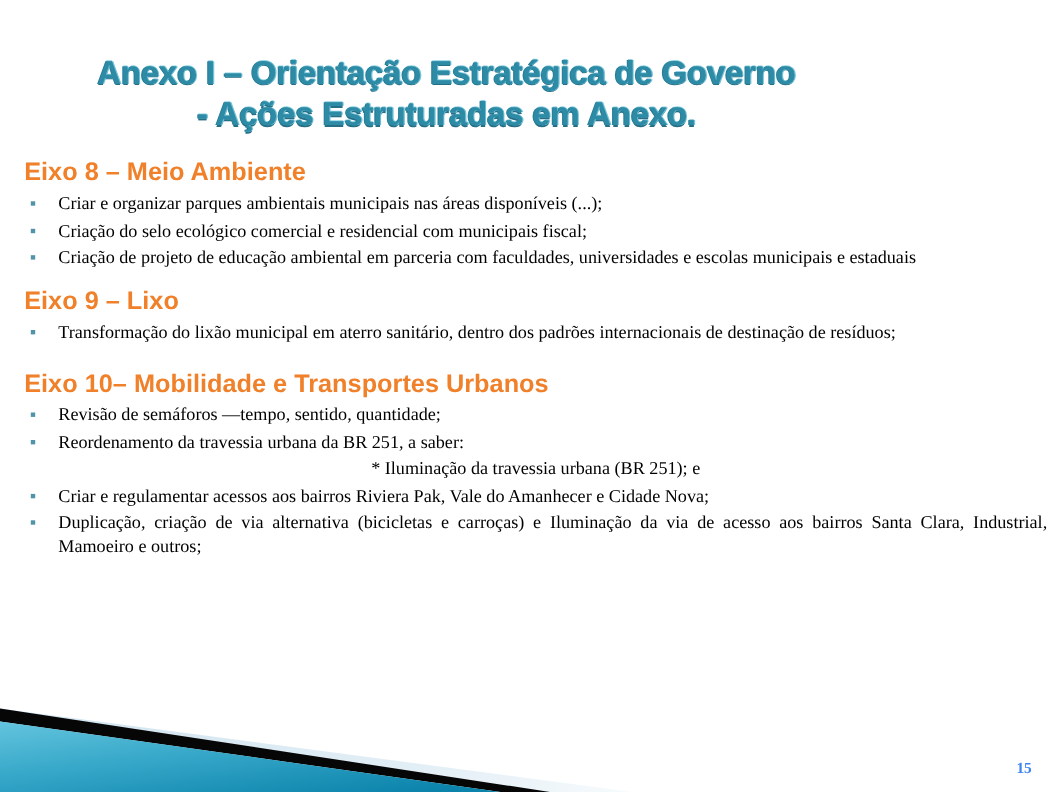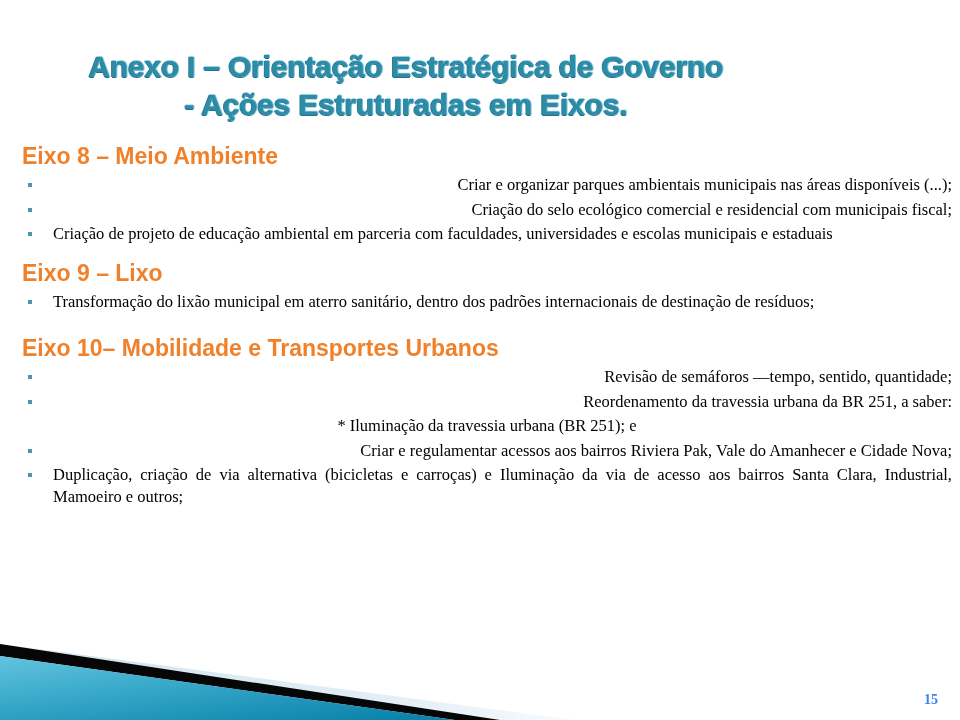--- a/index.html
+++ b/index.html
@@ -64,21 +64,21 @@
 
   .bullet-item {
     position: relative;
     padding-left: 31px;
     font-size: 16.5px;
     line-height: 21.5px;
     margin-top: 3px;
     text-align: justify;
     text-justify: inter-word;
   }
-  .bullet-item.not-justified { text-align: right; }
+  .bullet-item.not-justified { text-align: left; }
 
   .bullet-item .bullet-marker {
     position: absolute;
     left: 6px;
     top: 9px;
     width: 4px;
     height: 4px;
     background: #4f94a8;
     display: block;
   }
@@ -112,21 +112,21 @@
     font-size: 14px;
     color: #3b82f6;
     font-weight: bold;
   }
 </style>
 </head>
 <body>
 
 <div class="slide-title">
   <span class="title-line">Anexo I – Orientação Estratégica de Governo</span>
-  <span class="title-line">- Ações Estruturadas em Eixos.</span>
+  <span class="title-line">- Ações Estruturadas em Anexo.</span>
 </div>
 
 <div class="content">
 
   <div>
     <h2 class="eixo-heading">Eixo 8 – Meio Ambiente</h2>
     <ul class="bullet-list">
       <li class="bullet-item not-justified">
         <span class="bullet-marker"></span>
         <span>Criar e organizar parques ambientais municipais nas áreas disponíveis (...);</span>

